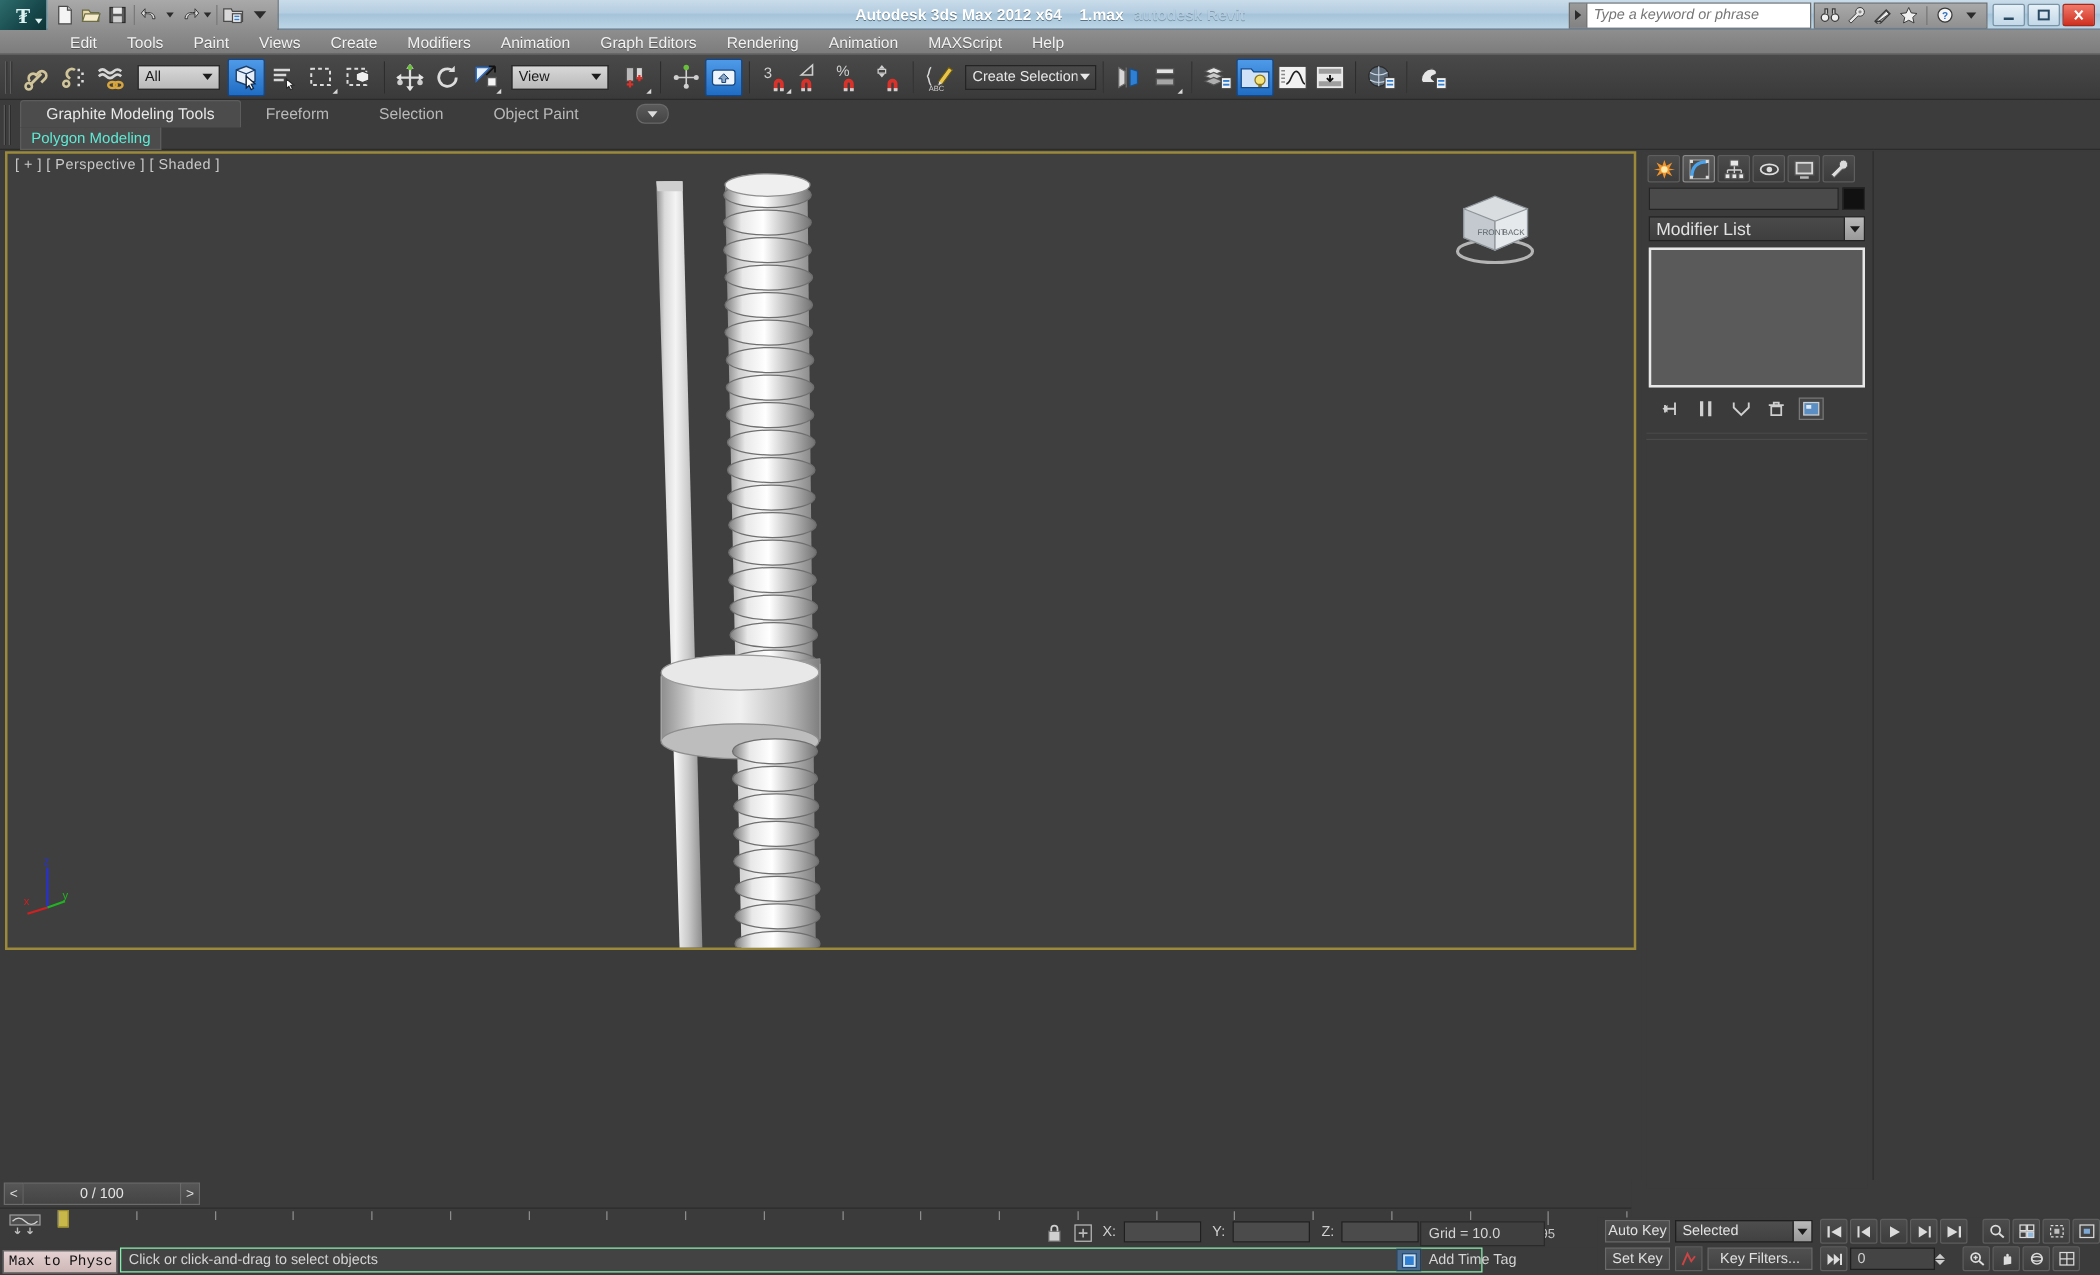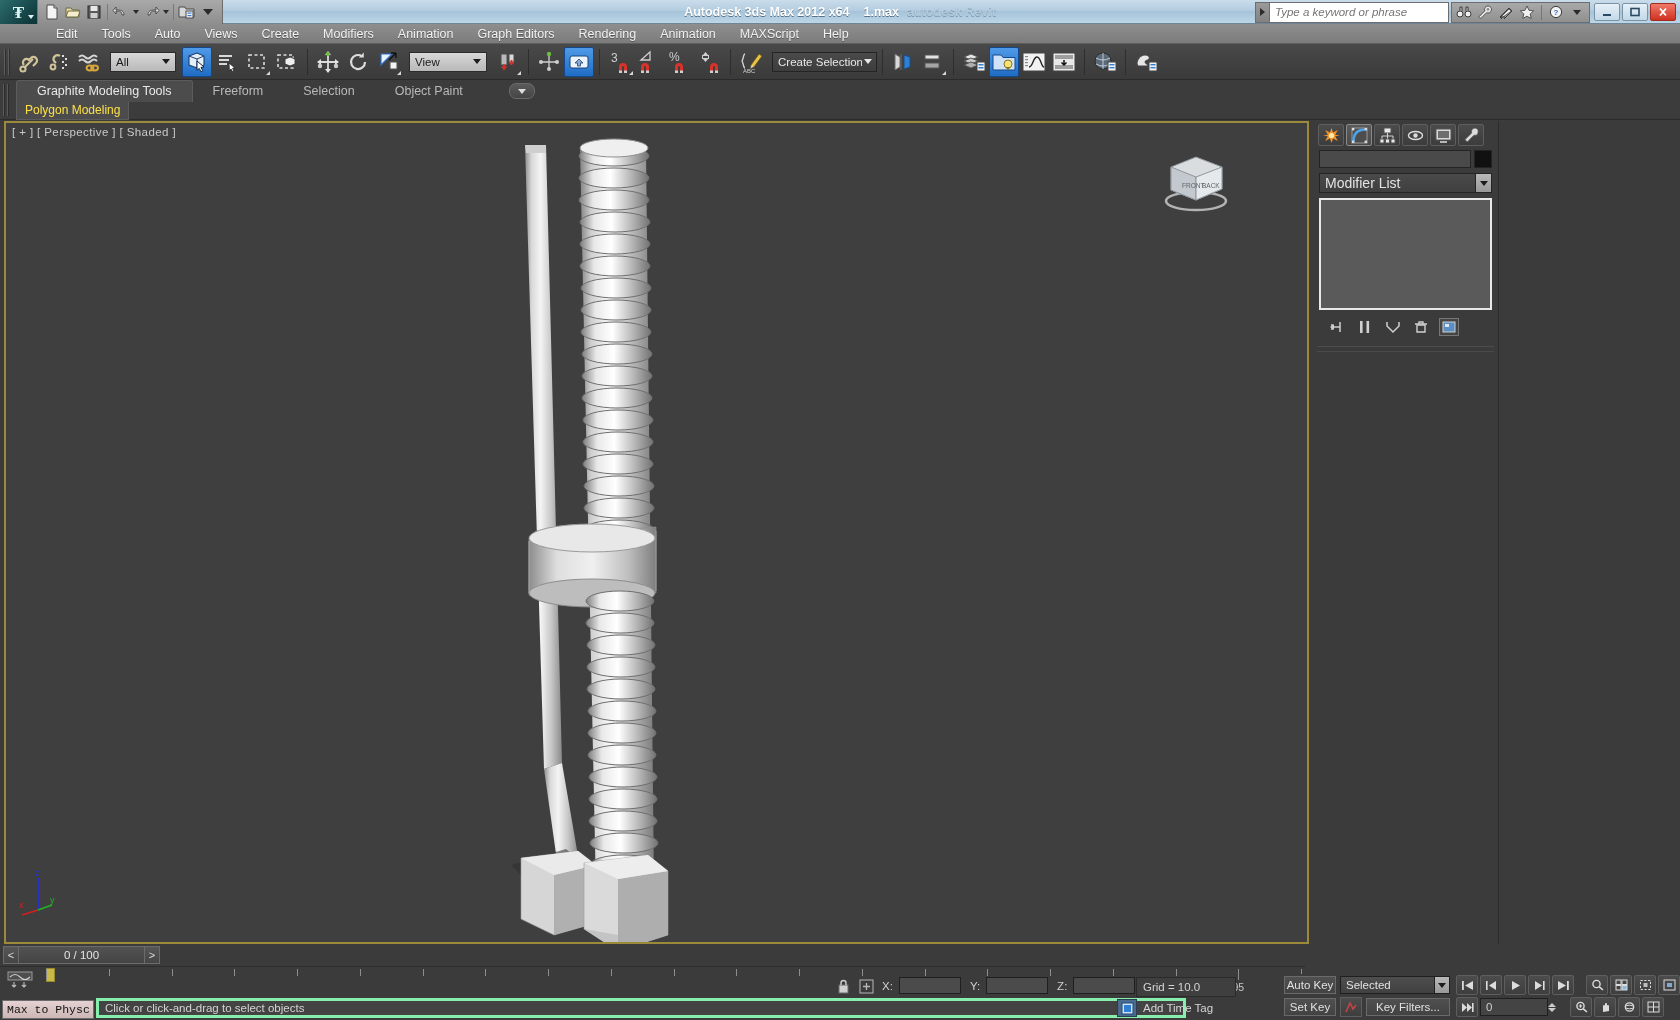--- a/index.html
+++ b/index.html
@@ -82,24 +82,24 @@
   .rb-grip b { width:2px;height:32px;background:#595959;border-right:1px solid #2c2c2c;display:block;}
   .rtabs { position:absolute; left:16px; top:0; height:22px; display:flex; align-items:flex-end;}
   .rtab { height:21px; line-height:21px; padding:0 20px; font-size:12.5px; color:#b9b9b9; cursor:pointer;}
   .rtab.active { background:#4c4c4c; color:#e8e8e8; border:1px solid #5c5c5c; border-bottom:none;
      border-radius:3px 3px 0 0; height:22px; line-height:21px;}
   .rtab-car { width:26px;height:16px; margin-left:26px; margin-bottom:3px;
      background:linear-gradient(to bottom,#5a5a5a,#454545); border:1px solid #6a6a6a; border-radius:7px;
      display:flex;align-items:center;justify-content:center; cursor:pointer;}
   .rtab-car i { width:0;height:0;border-left:4px solid transparent;border-right:4px solid transparent;border-top:5px solid #ddd;}
   .rpanel { position:absolute; left:16px; top:22px; height:18px; background:#4c4c4c;
-     border:1px solid #5c5c5c; border-top:none; padding:0 8px; line-height:17px; font-size:12px; color:#fde047;}
+     border:1px solid #5c5c5c; border-top:none; padding:0 8px; line-height:17px; font-size:12px; color:#5eead4;}
 
   
-  .viewport { position:absolute; left:4px; top:121px; width:1305px; height:823px;
+  .viewport { position:absolute; left:4px; top:121px; width:1305px; height:639px;
      background:#3f3f3f; border:2px solid #9c8a3a; overflow:hidden;}
   .vp-label { position:absolute; left:6px; top:3px; font-size:11.5px; color:#c9c9c9; letter-spacing:.4px;}
   .vcube { position:absolute; right:70px; top:22px; width:78px; height:70px;}
   .axis-tripod { position:absolute; left:12px; bottom:14px; width:50px; height:60px;}
 
   
   .cmdpanel { position:absolute; left:1313px; top:121px; width:185px; height:823px; background:#3b3b3b;}
   .cp-tabs { display:flex; gap:2px; padding:3px 4px 2px 5px; }
   .cp-tab { width:26px; height:22px; border:1px solid #5e5e5e; border-radius:2px;
      background:linear-gradient(to bottom,#4b4b4b,#3c3c3c); display:flex;align-items:center;justify-content:center;cursor:pointer;}
@@ -158,21 +158,21 @@
      color:#e0e0e0; font-size:11.5px; display:flex;align-items:center;justify-content:center; cursor:pointer;}
   .selcombo { height:18px; background:linear-gradient(to bottom,#4e4e4e,#414141); border:1px solid #1f1f1f;
      color:#e2e2e2; font-size:11.5px; display:flex;align-items:center;justify-content:space-between;
      padding-left:5px; cursor:pointer;}
   .selcombo .car{width:15px;height:16px;display:flex;align-items:center;justify-content:center;
      background:linear-gradient(to bottom,#b9b9b9,#999); border-left:1px solid #1f1f1f;}
   .selcombo .car i{width:0;height:0;border-left:4px solid transparent;border-right:4px solid transparent;border-top:5px solid #1b1b1b;}
   .navbtn { width:22px;height:20px; display:flex;align-items:center;justify-content:center; cursor:pointer;
      background:linear-gradient(to bottom,#4c4c4c,#3e3e3e); border:1px solid #5e5e5e; border-radius:2px;}
   .prompt { position:absolute; left:96px; top:998px; width:1090px; height:20px;
-     background:#434343; border:3px solid #86efac; color:#d4d4d4; font-size:11.5px;
+     background:#434343; border:1px solid #86efac; color:#d4d4d4; font-size:11.5px;
      display:flex; align-items:center; padding-left:6px;}
   .spin { width:11px;height:17px; display:flex;flex-direction:column; justify-content:center; gap:1px;}
   .spin i { width:0;height:0;border-left:4px solid transparent;border-right:4px solid transparent;}
   .spin .up { border-bottom:4px solid #ccc; }
   .spin .dn { border-top:4px solid #ccc; }
 </style>
 </head>
 <body>
 
 <div id="app">
@@ -303,21 +303,21 @@
               <path d="M3 1.5l6 7M9 1.5l-6 7" stroke="#fff" stroke-width="1.8"></path>
             </svg>
         </div>
       </div>
     </div>
   </div>
 
   <div class="menubar">
     <div class="menu-item">Edit</div>
     <div class="menu-item">Tools</div>
-    <div class="menu-item">Auto</div>
+    <div class="menu-item">Paint</div>
     <div class="menu-item">Views</div>
     <div class="menu-item">Create</div>
     <div class="menu-item">Modifiers</div>
     <div class="menu-item">Animation</div>
     <div class="menu-item">Graph Editors</div>
     <div class="menu-item">Rendering</div>
     <div class="menu-item">Animation</div>
     <div class="menu-item">MAXScript</div>
     <div class="menu-item">Help</div>
   </div>

